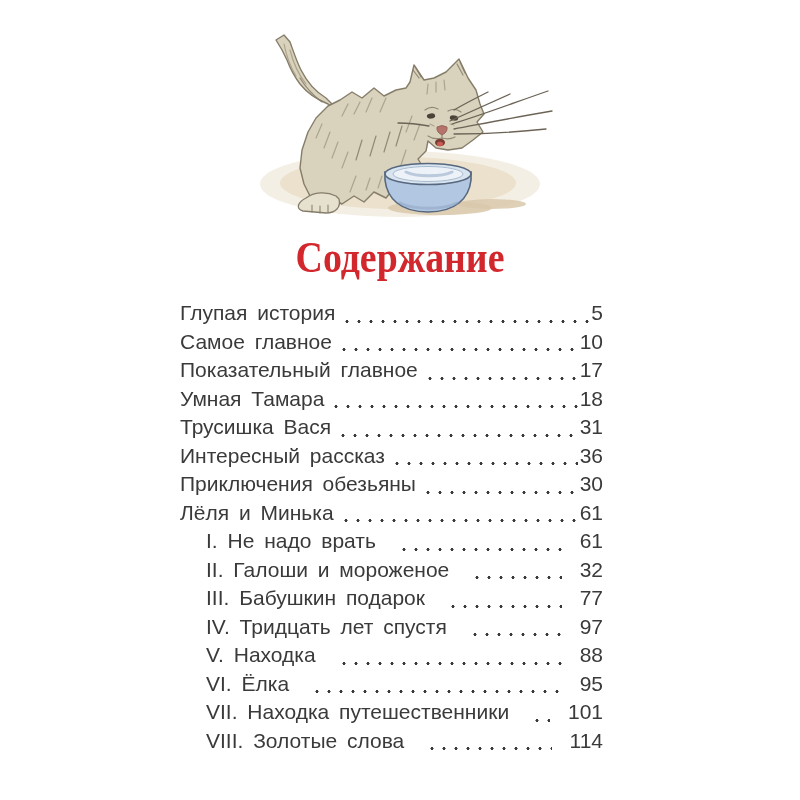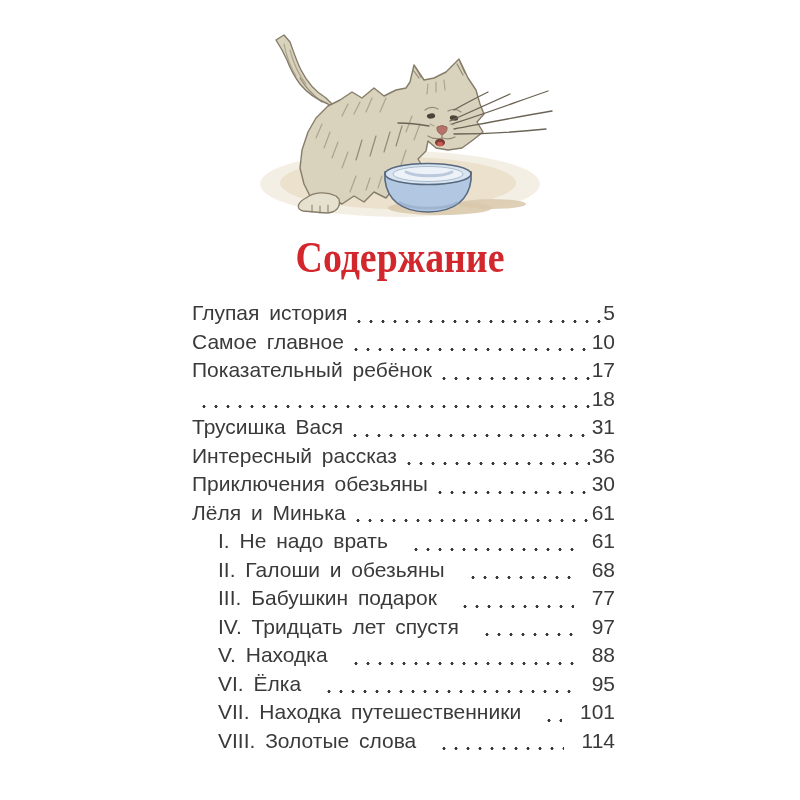--- a/index.html
+++ b/index.html
@@ -61,21 +61,21 @@
     font-size: 44px;
     line-height: 48px;
     color: var(--title-red, #d2272d);
     transform: scaleX(.86);
     transform-origin: 50% 50%;
     letter-spacing: 0;
   }
 
   .toc {
     position: absolute;
-    left: 192px; top: 299px;
+    left: 180px; top: 299px;
     width: 423px;
   }
   .toc-row {
     display: flex;
     align-items: stretch;
     height: 28.5px;
     font-size: 21px;
     line-height: 28.5px;
     color: var(--text, #3a3a3a);
     word-spacing: 4px;
@@ -167,25 +167,26 @@
       <span class="toc-title">Глупая история</span>
         <span class="toc-dots"></span>
         <span class="toc-page">5</span>
     </div>
     <div class="toc-row">
       <span class="toc-title">Самое главное</span>
         <span class="toc-dots"></span>
         <span class="toc-page">10</span>
     </div>
     <div class="toc-row">
-      <span class="toc-title">Показательный ребёнок</span>
+      <span class="toc-title">Показательный главное</span>
         <span class="toc-dots"></span>
         <span class="toc-page">17</span>
     </div>
     <div class="toc-row">
+      <span class="toc-title">Умная Тамара</span>
         <span class="toc-dots"></span>
         <span class="toc-page">18</span>
     </div>
     <div class="toc-row">
       <span class="toc-title">Трусишка Вася</span>
         <span class="toc-dots"></span>
         <span class="toc-page">31</span>
     </div>
     <div class="toc-row">
       <span class="toc-title">Интересный рассказ</span>
@@ -201,23 +202,23 @@
       <span class="toc-title">Лёля и Минька</span>
         <span class="toc-dots"></span>
         <span class="toc-page">61</span>
     </div>
     <div class="toc-row sub">
       <span class="toc-title">I. Не надо врать</span>
         <span class="toc-dots"></span>
         <span class="toc-page">61</span>
     </div>
     <div class="toc-row sub">
-      <span class="toc-title">II. Галоши и обезьяны</span>
-        <span class="toc-dots"></span>
-        <span class="toc-page">68</span>
+      <span class="toc-title">II. Галоши и мороженое</span>
+        <span class="toc-dots"></span>
+        <span class="toc-page">32</span>
     </div>
     <div class="toc-row sub">
       <span class="toc-title">III. Бабушкин подарок</span>
         <span class="toc-dots"></span>
         <span class="toc-page">77</span>
     </div>
     <div class="toc-row sub">
       <span class="toc-title">IV. Тридцать лет спустя</span>
         <span class="toc-dots"></span>
         <span class="toc-page">97</span>

